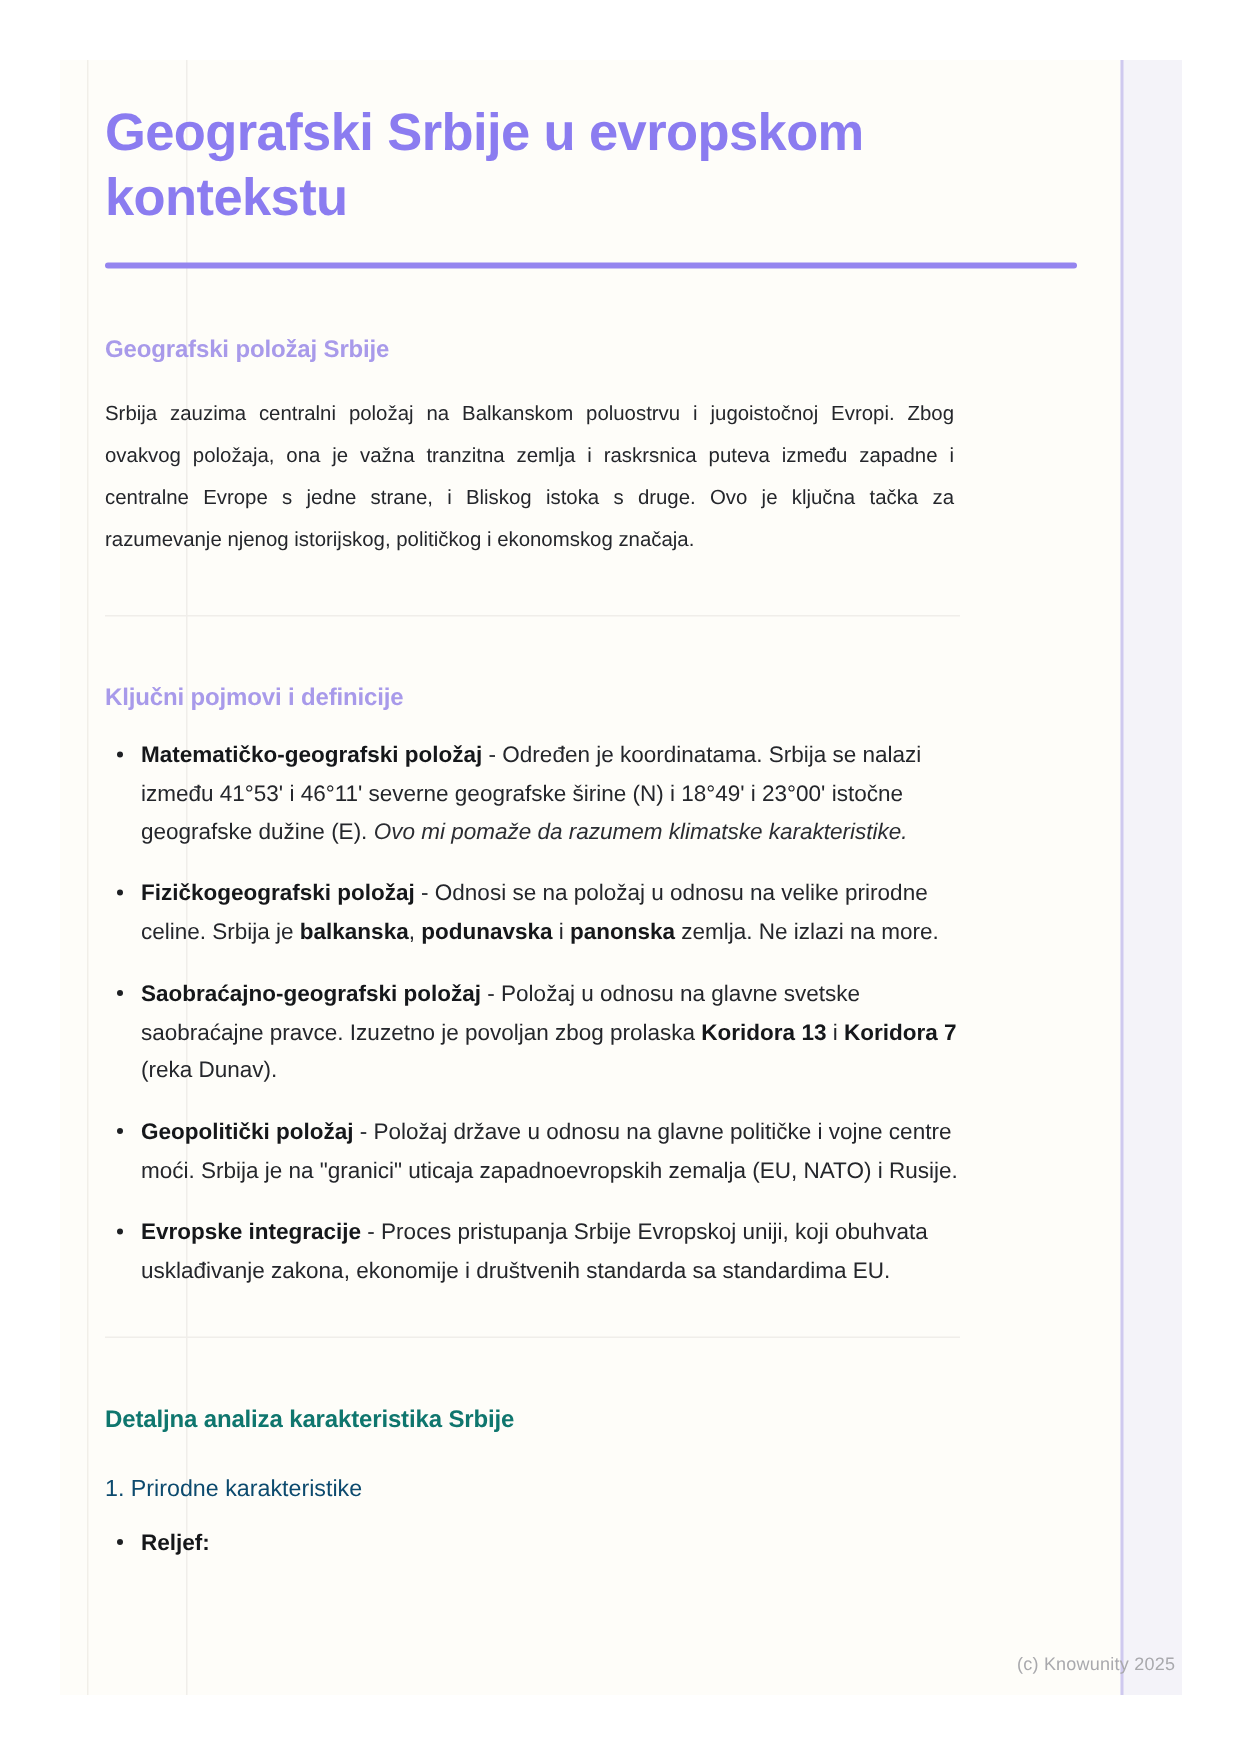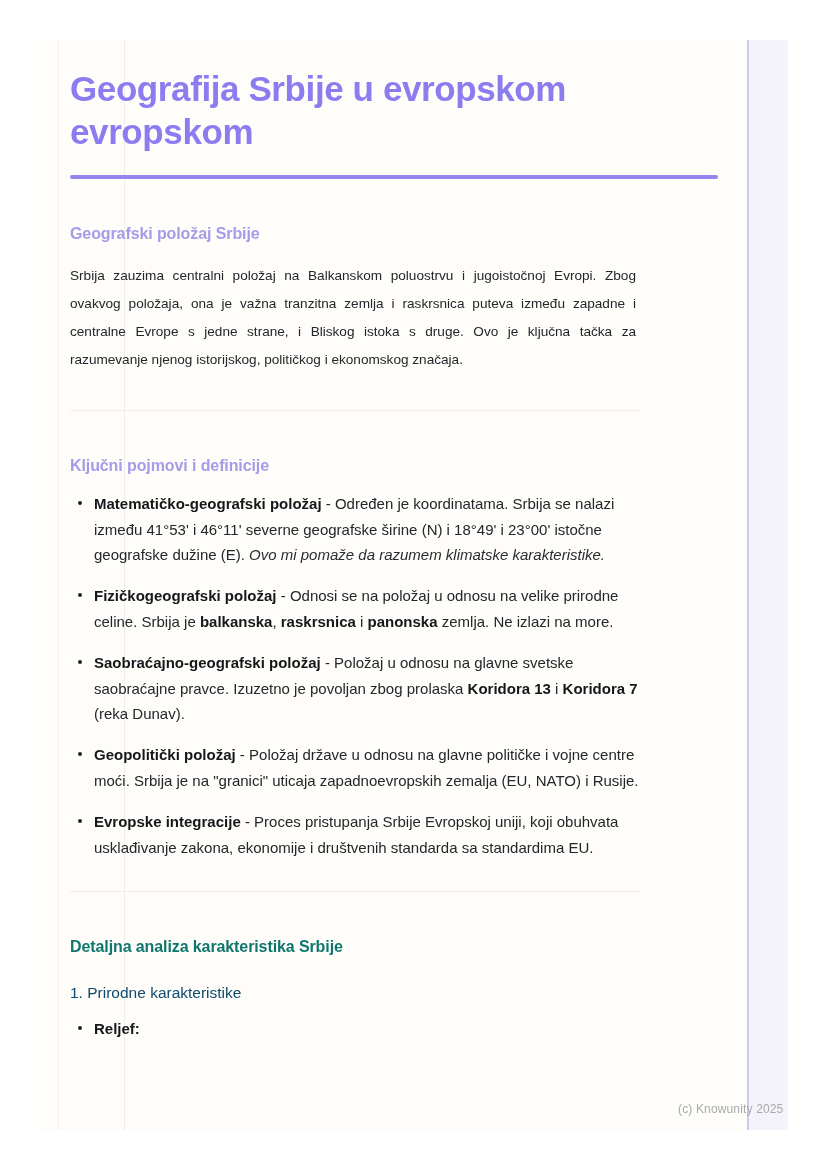--- a/index.html
+++ b/index.html
@@ -162,40 +162,40 @@
 </head>
 <body>
 
 <div id="page-sheet">
 
   <div class="rule-v left"></div>
   <div class="rule-v mid"></div>
 
   <div id="content">
 
-    <h1 id="doc-title">Geografija Srbije u evropskom evropskom</h1>
+    <h1 id="doc-title">Geografski Srbije u evropskom kontekstu</h1>
 
     <div id="title-rule"></div>
 
     <h2 class="section-head">Geografski položaj Srbije</h2>
 
     <p class="body-text">Srbija zauzima centralni položaj na Balkanskom poluostrvu i jugoistočnoj Evropi. Zbog ovakvog položaja, ona je važna tranzitna zemlja i raskrsnica puteva između zapadne i centralne Evrope s jedne strane, i Bliskog istoka s druge. Ovo je ključna tačka za razumevanje njenog istorijskog, političkog i ekonomskog značaja.</p>
 
     <hr class="soft-divider d1">
 
     <h2 class="section-head">Ključni pojmovi i definicije</h2>
 
     <ul class="term-list">
 
       <li>
         <b>Matematičko-geografski položaj</b><span> - </span><span>Određen je koordinatama. Srbija se nalazi između 41°53' i 46°11' severne geografske širine (N) i 18°49' i 23°00' istočne geografske dužine (E). </span><i>Ovo mi pomaže da razumem klimatske karakteristike.</i>
       </li>
 
       <li>
-        <b>Fizičkogeografski položaj</b><span> - </span><span>Odnosi se na položaj u odnosu na velike prirodne celine. Srbija je </span><b>balkanska</b><span>, </span><b>raskrsnica</b><span> i </span><b>panonska</b><span> zemlja. Ne izlazi na more.</span>
+        <b>Fizičkogeografski položaj</b><span> - </span><span>Odnosi se na položaj u odnosu na velike prirodne celine. Srbija je </span><b>balkanska</b><span>, </span><b>podunavska</b><span> i </span><b>panonska</b><span> zemlja. Ne izlazi na more.</span>
       </li>
 
       <li>
         <b>Saobraćajno-geografski položaj</b><span> - </span><span>Položaj u odnosu na glavne svetske saobraćajne pravce. Izuzetno je povoljan zbog prolaska </span><b>Koridora 13</b><span> i </span><b>Koridora 7</b><span> (reka Dunav).</span>
       </li>
 
       <li>
         <b>Geopolitički položaj</b><span> - </span><span>Položaj države u odnosu na glavne političke i vojne centre moći. Srbija je na "granici" uticaja zapadnoevropskih zemalja (EU, NATO) i Rusije.</span>
       </li>
 

